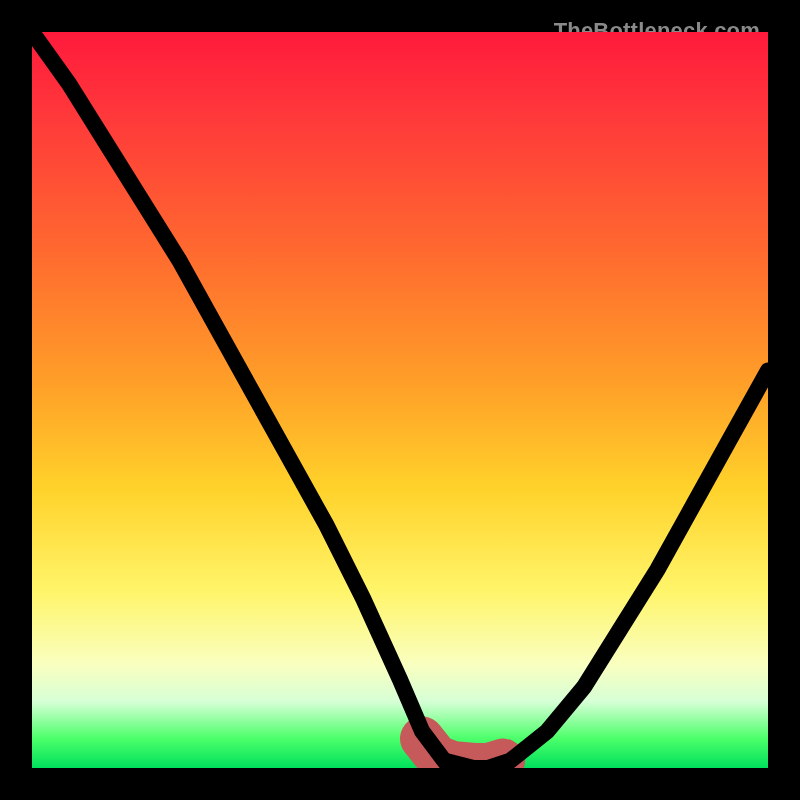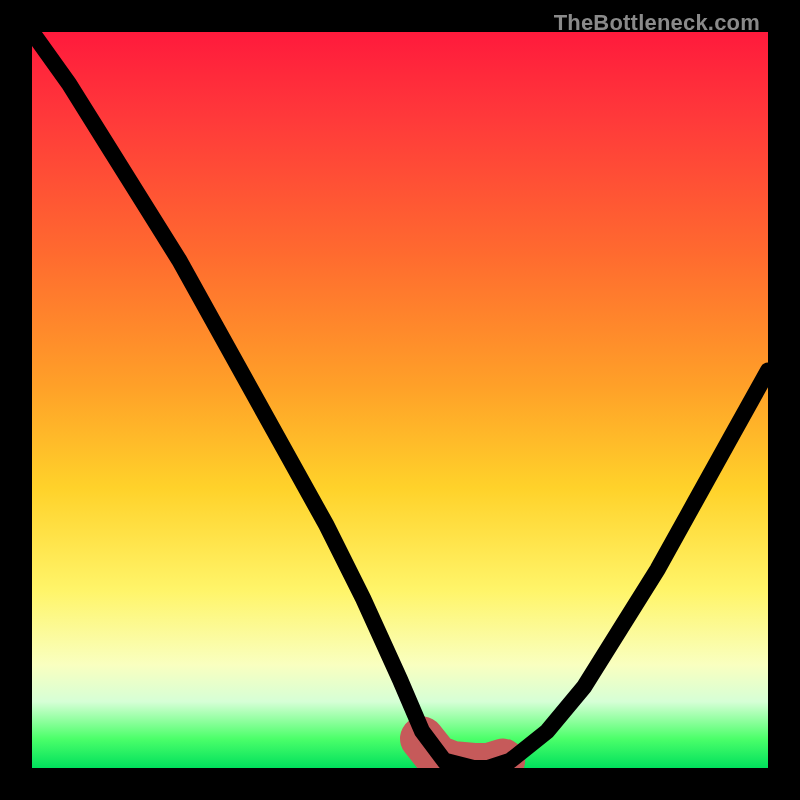--- a/index.html
+++ b/index.html
@@ -31,21 +31,21 @@
       #ffd22a 62%,
       #fff56a 76%,
       #f9ffc0 86%,
       #d6ffd6 91%,
       #4cff6a 96%,
       #00e05c 100%);
     overflow: hidden;
   }
   .watermark {
     position: absolute;
-    top: 10px;
+    top: 18px;
     right: 40px;
     font-size: 22px;
     font-weight: 600;
     color: #8a8a8a;
     letter-spacing: 0.2px;
     user-select: none;
   }
   svg.curve {
     position: absolute;
     left: 0;

